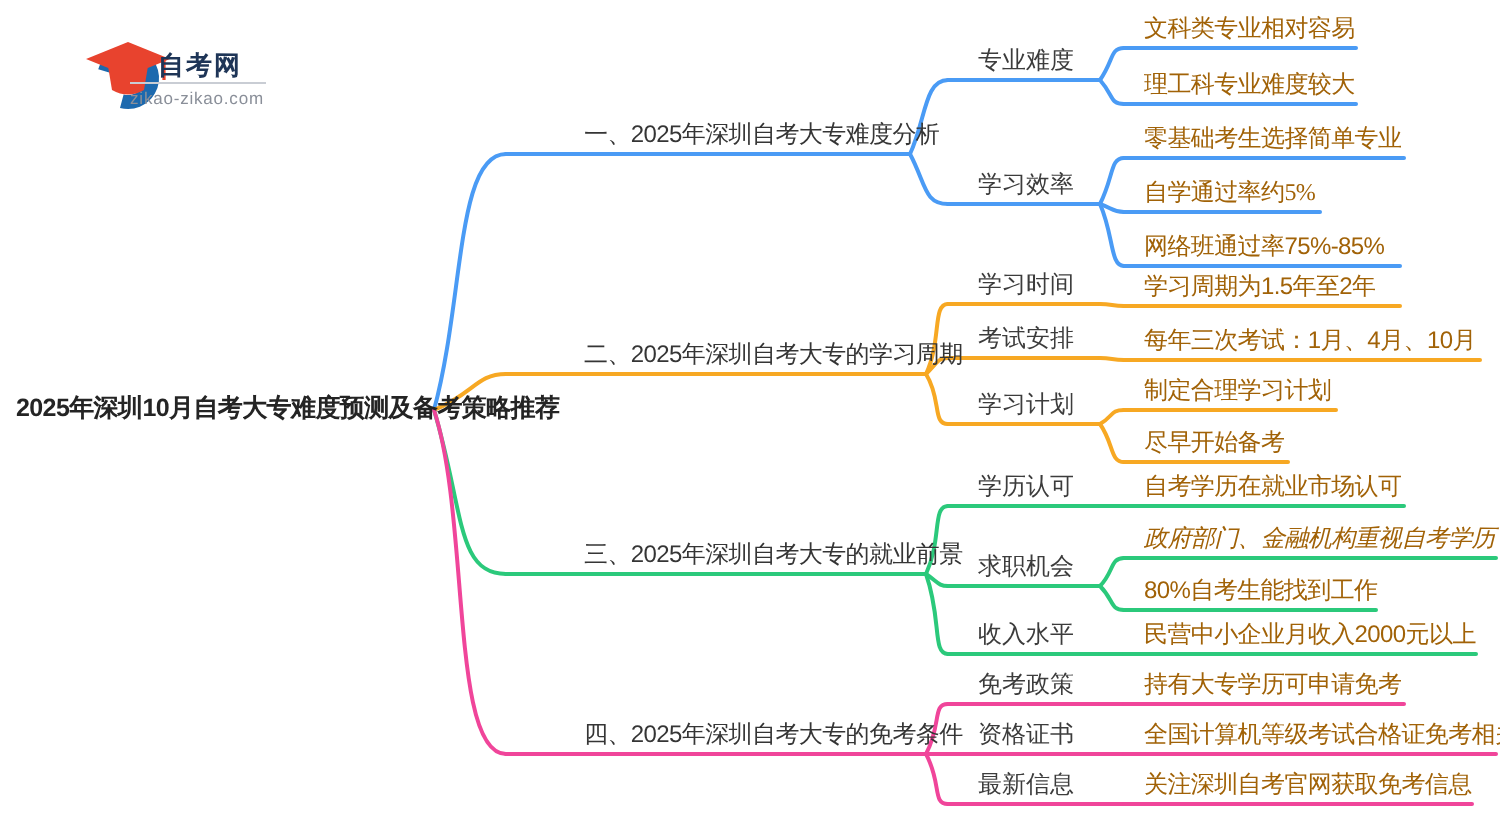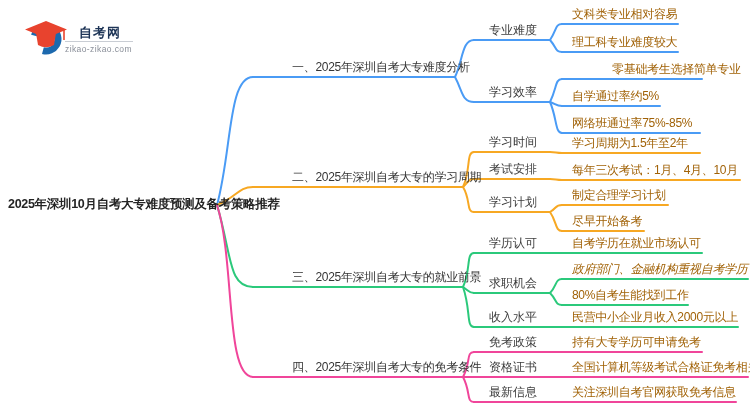--- a/index.html
+++ b/index.html
@@ -12,21 +12,21 @@
   .node-label{
     position:absolute;white-space:nowrap;
     font-size:12px;line-height:16px;color:#3c3c3c;
   }
   .root-title{
     font-size:12.5px;font-weight:700;color:#242424;letter-spacing:-0.3px;
   }
   .branch-label{color:#353535;letter-spacing:-0.3px;}
   .sub-label{color:#3c3c3c;}
   .leaf-label{color:#a16207;letter-spacing:-0.3px;}
-  .logo{position:absolute;left:0;top:0;width:170px;height:70px;}
+  .logo{position:absolute;left:0;top:0;width:170px;height:70px;padding-left:18px;}
   .logo-name{
     position:absolute;left:79px;top:24px;
     font-size:13px;font-weight:700;color:#1e3557;letter-spacing:1px;
   }
   .logo-divider{position:absolute;left:65px;top:41px;width:68px;height:1px;background:#c9cdd4;}
   .logo-domain{
     position:absolute;left:65px;top:44px;
     font-size:8.5px;color:#8a8f99;letter-spacing:0.4px;
   }
 </style>
@@ -141,22 +141,22 @@
   <div class="node-label sub-label" style="left:489px;top:235px;">学历认可</div>
   <div class="node-label sub-label" style="left:489px;top:275px;">求职机会</div>
   <div class="node-label sub-label" style="left:489px;top:309px;">收入水平</div>
 
   <div class="node-label sub-label" style="left:489px;top:334px;">免考政策</div>
   <div class="node-label sub-label" style="left:489px;top:359px;">资格证书</div>
   <div class="node-label sub-label" style="left:489px;top:384px;">最新信息</div>
 
   <div class="node-label leaf-label" style="left:572px;top:6px;">文科类专业相对容易</div>
   <div class="node-label leaf-label" style="left:572px;top:34px;">理工科专业难度较大</div>
-  <div class="node-label leaf-label" style="left:572px;top:61px;margin-left:40px;">零基础考生选择简单专业</div>
-  <div class="node-label leaf-label" style="left:572px;top:88px;">自学通过率约5%</div>
+  <div class="node-label leaf-label" style="left:572px;top:61px;">零基础考生选择简单专业</div>
+  <div class="node-label leaf-label" style="left:572px;top:88px;font-family:Liberation Serif, serif;">自学通过率约5%</div>
   <div class="node-label leaf-label" style="left:572px;top:115px;">网络班通过率75%-85%</div>
 
   <div class="node-label leaf-label" style="left:572px;top:135px;">学习周期为1.5年至2年</div>
   <div class="node-label leaf-label" style="left:572px;top:162px;">每年三次考试：1月、4月、10月</div>
   <div class="node-label leaf-label" style="left:572px;top:187px;">制定合理学习计划</div>
   <div class="node-label leaf-label" style="left:572px;top:213px;">尽早开始备考</div>
 
   <div class="node-label leaf-label" style="left:572px;top:235px;">自考学历在就业市场认可</div>
   <div class="node-label leaf-label" style="left:572px;top:261px;font-style:italic;">政府部门、金融机构重视自考学历</div>
   <div class="node-label leaf-label" style="left:572px;top:287px;">80%自考生能找到工作</div>

